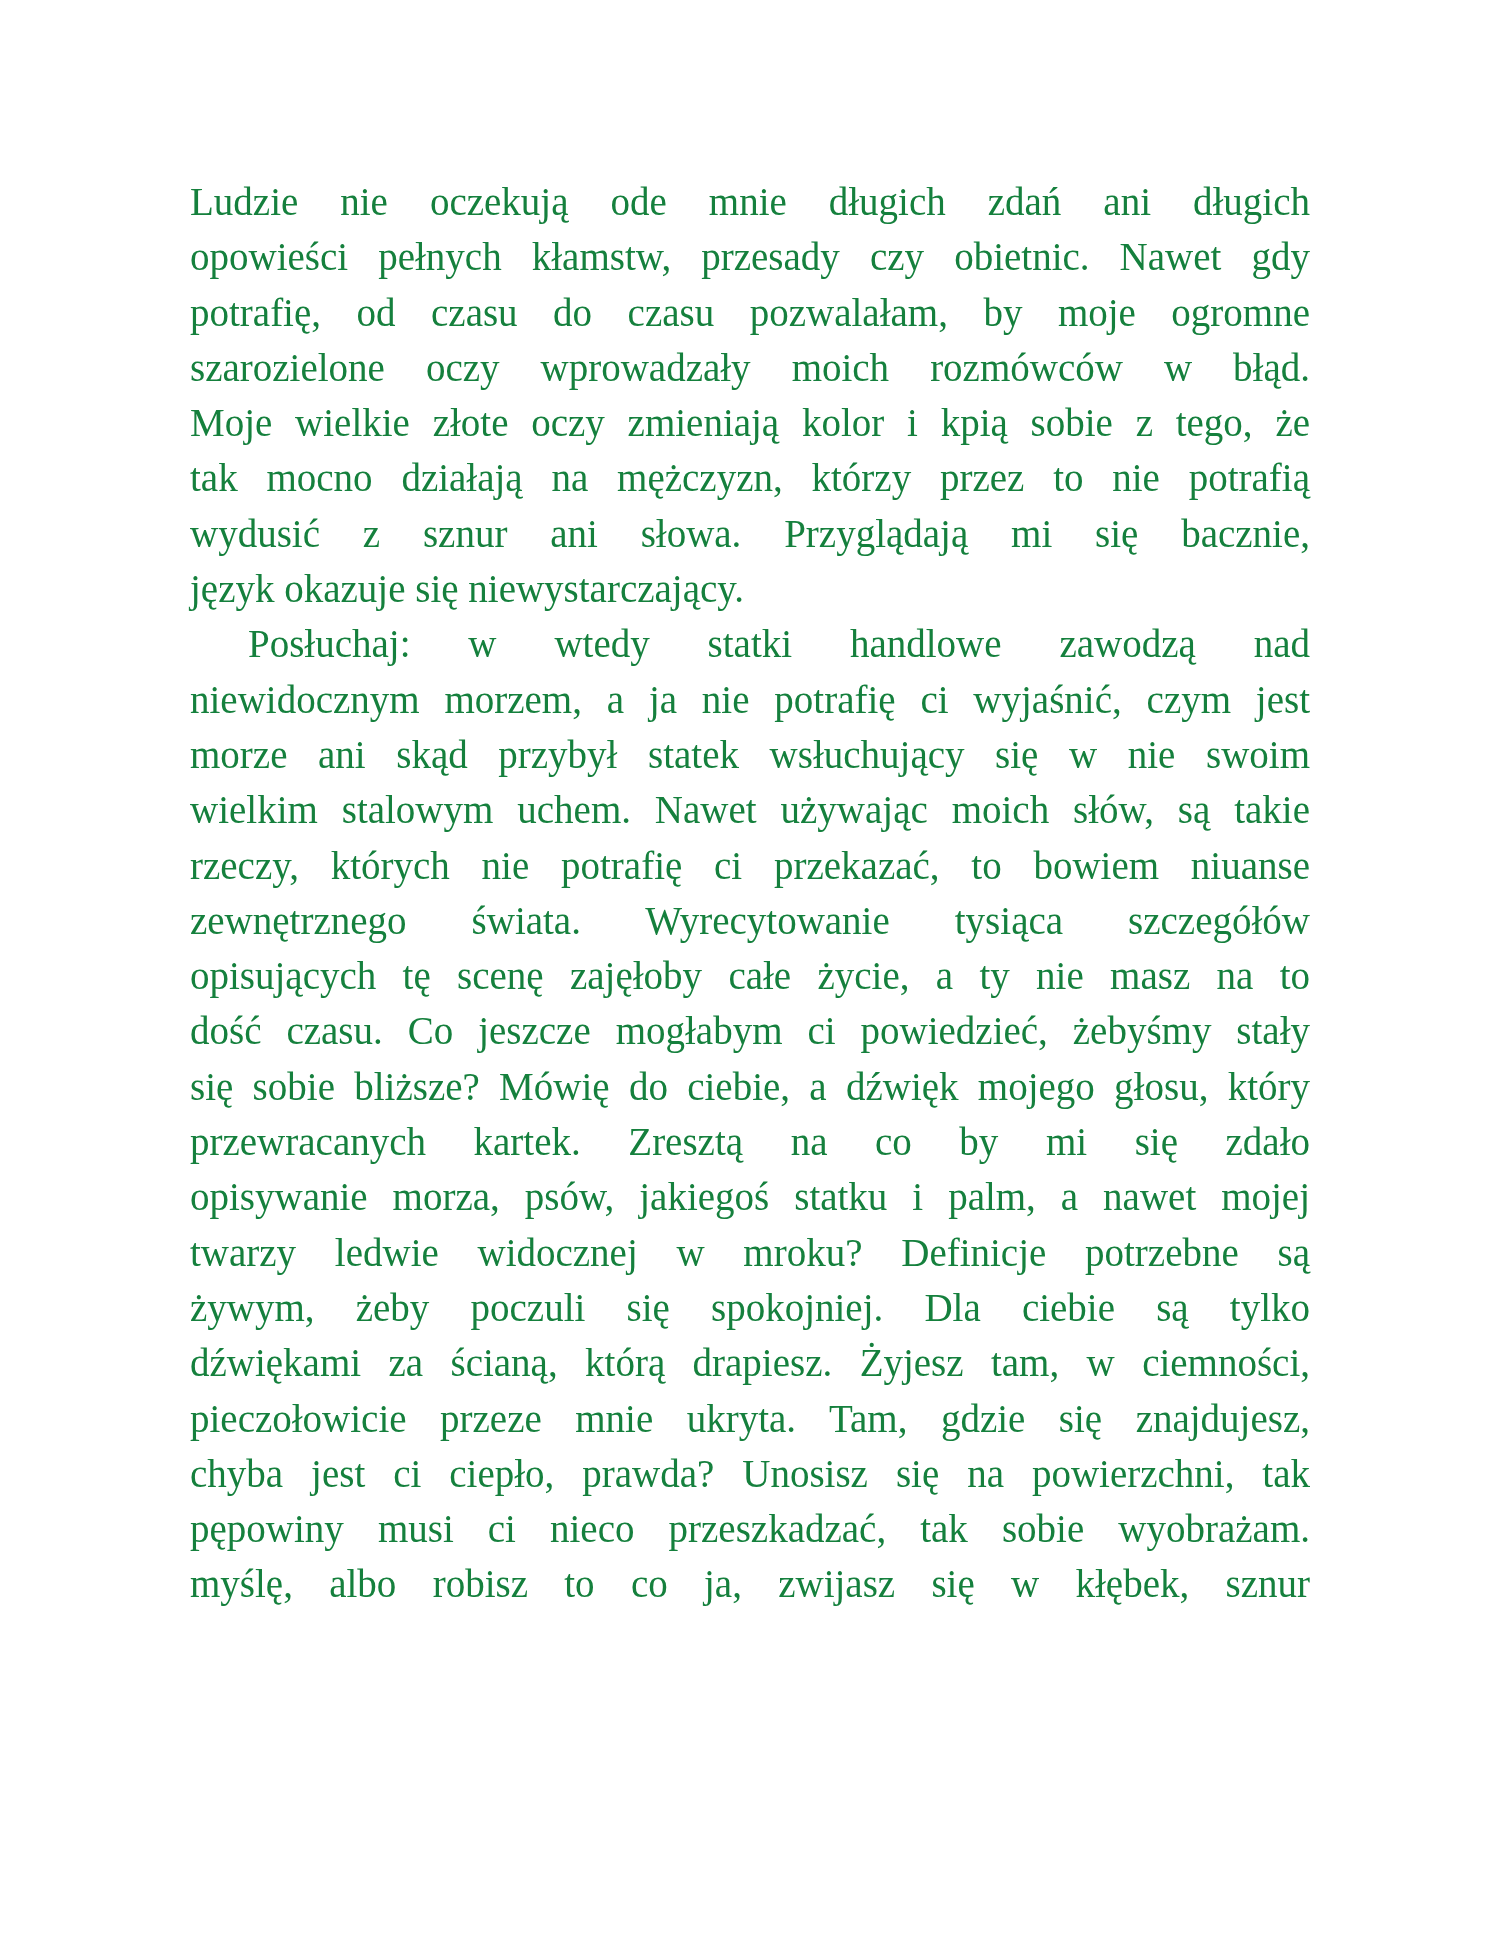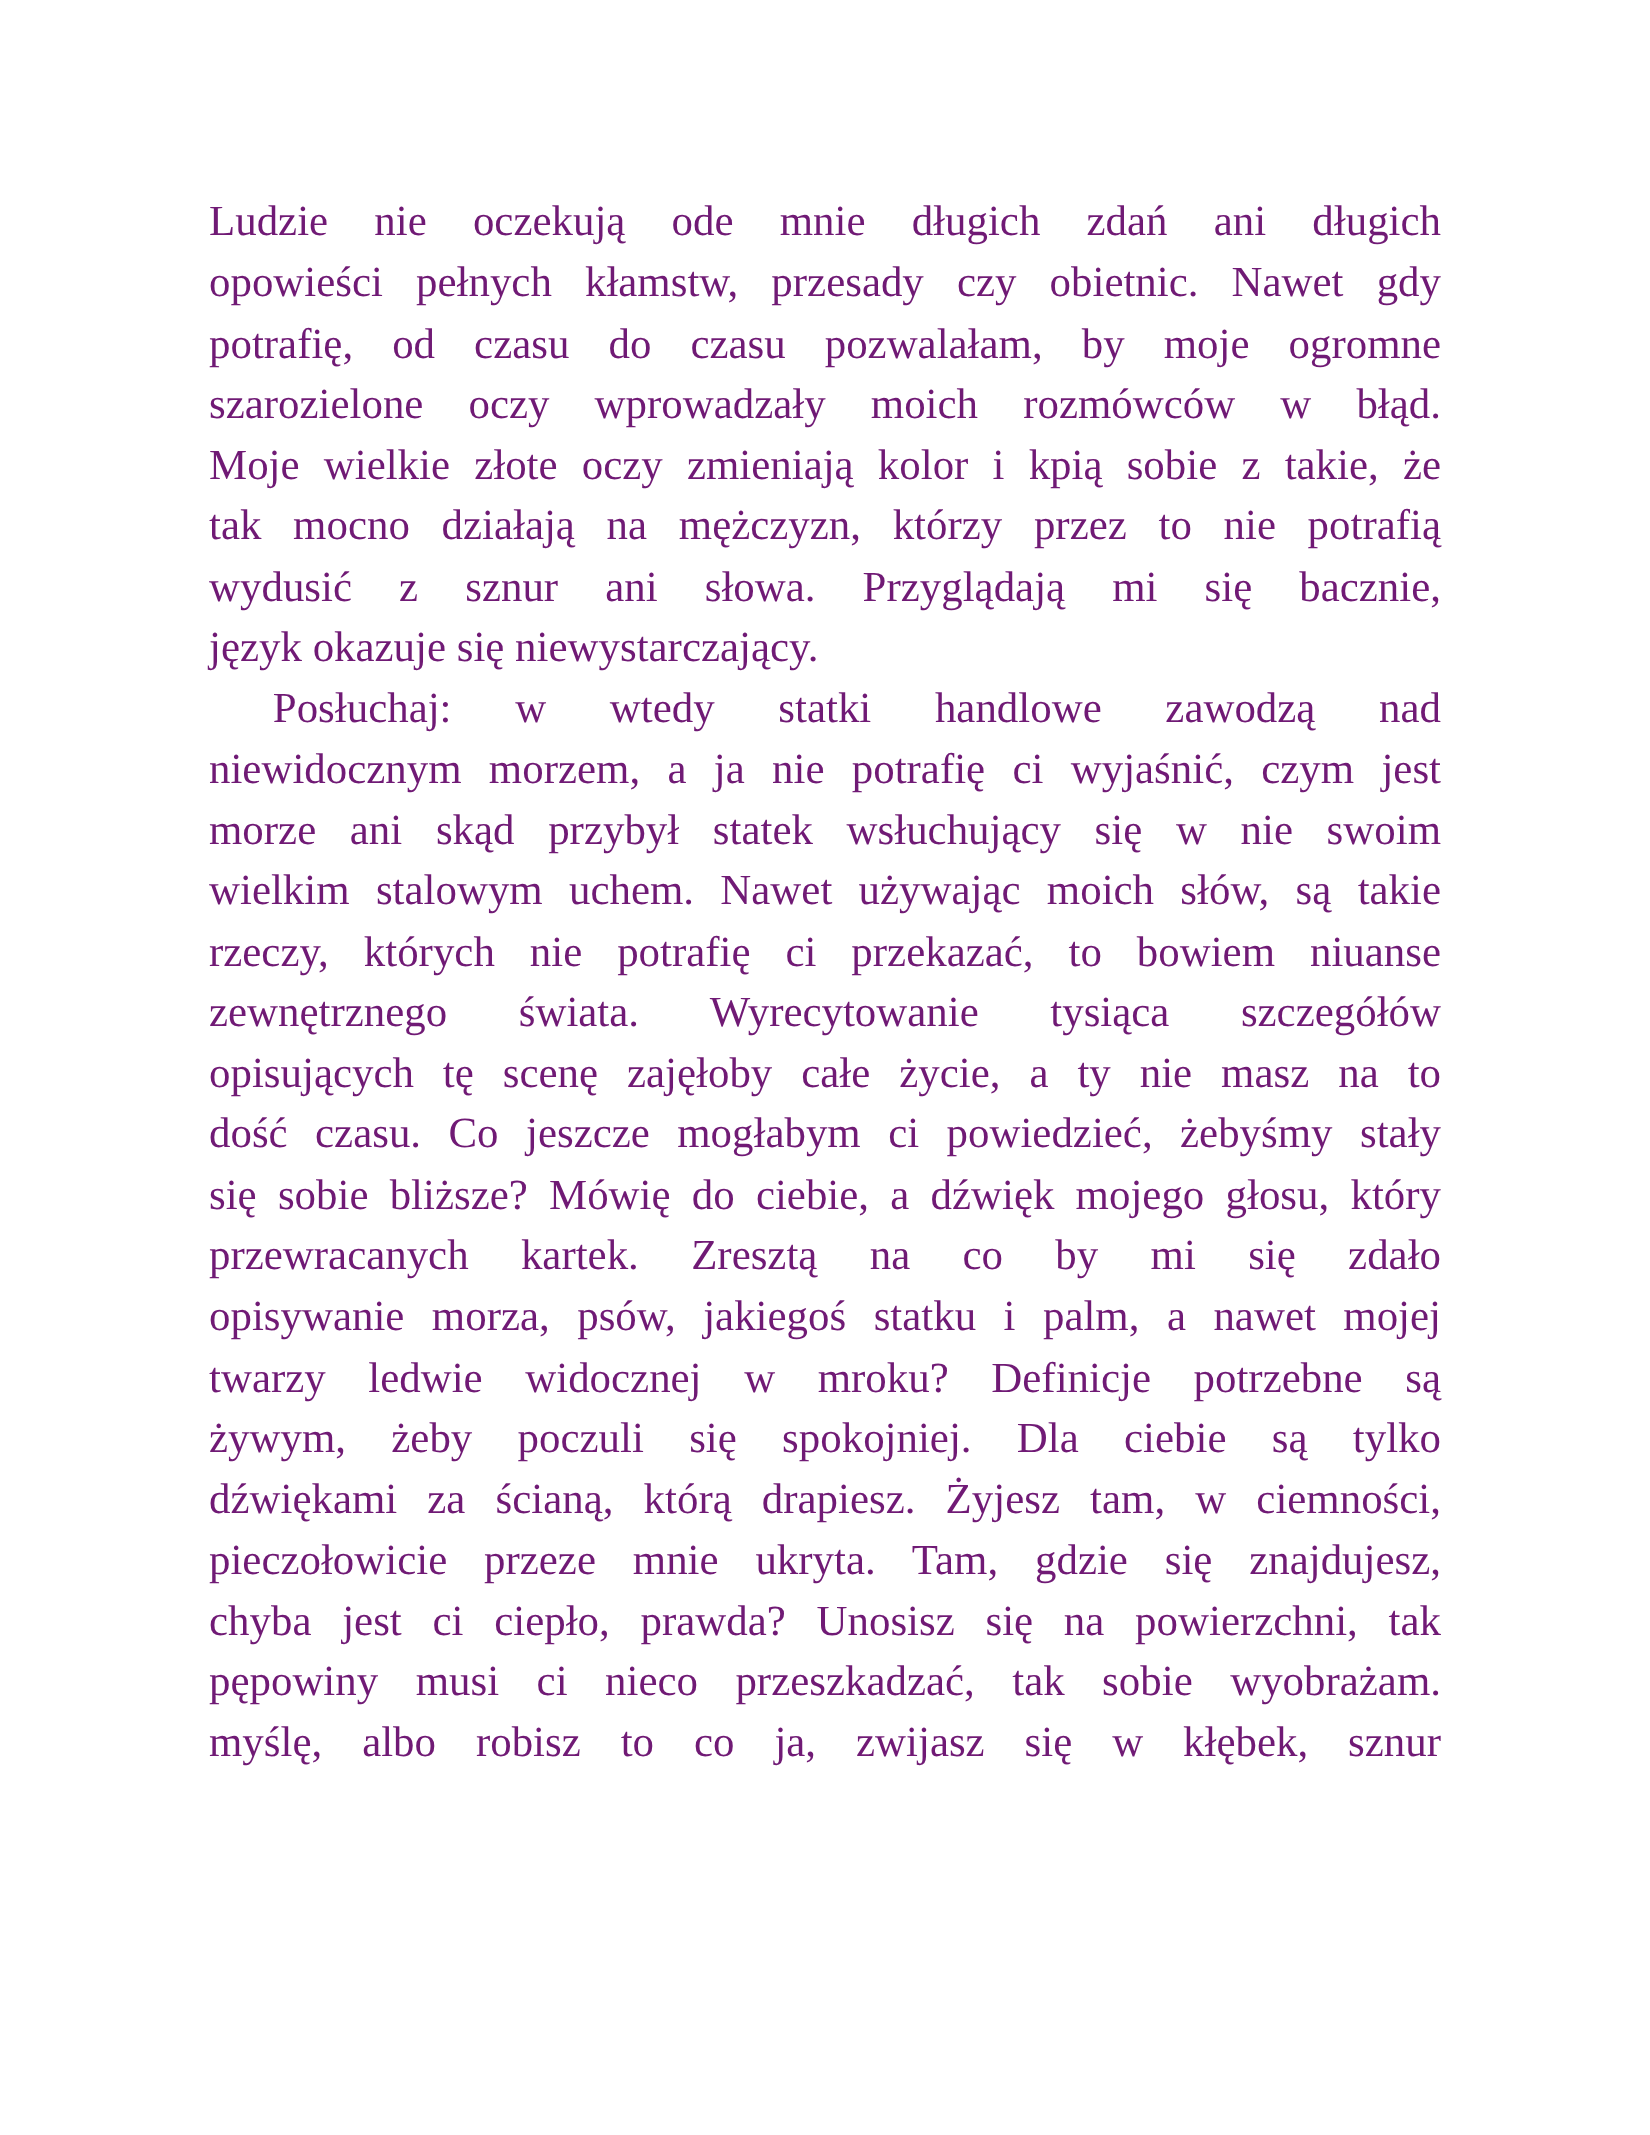--- a/index.html
+++ b/index.html
@@ -34,27 +34,27 @@
   .line.align-left-last {
     text-align-last: left;
   }
   .line.indent {
     text-indent: 58px;
   }
 </style>
 </head>
 <body style="background: rgb(255, 255, 255);">
 
-<div class="text-block" style="color: #701a75;">
+<div class="text-block" style="color: #15803d;">
     <div class="paragraph">
       <div class="line">Ludzie nie oczekują ode mnie długich zdań ani długich</div>
       <div class="line">opowieści pełnych kłamstw, przesady czy obietnic. Nawet gdy</div>
       <div class="line">potrafię, od czasu do czasu pozwalałam, by moje ogromne</div>
       <div class="line">szarozielone oczy wprowadzały moich rozmówców w błąd.</div>
-      <div class="line">Moje wielkie złote oczy zmieniają kolor i kpią sobie z takie, że</div>
+      <div class="line">Moje wielkie złote oczy zmieniają kolor i kpią sobie z tego, że</div>
       <div class="line">tak mocno działają na mężczyzn, którzy przez to nie potrafią</div>
       <div class="line">wydusić z sznur ani słowa. Przyglądają mi się bacznie,</div>
       <div class="line align-left-last">język okazuje się niewystarczający.</div>
     </div>
     <div class="paragraph">
       <div class="line indent">Posłuchaj: w wtedy statki handlowe zawodzą nad</div>
       <div class="line">niewidocznym morzem, a ja nie potrafię ci wyjaśnić, czym jest</div>
       <div class="line">morze ani skąd przybył statek wsłuchujący się w nie swoim</div>
       <div class="line">wielkim stalowym uchem. Nawet używając moich słów, są takie</div>
       <div class="line">rzeczy, których nie potrafię ci przekazać, to bowiem niuanse</div>

